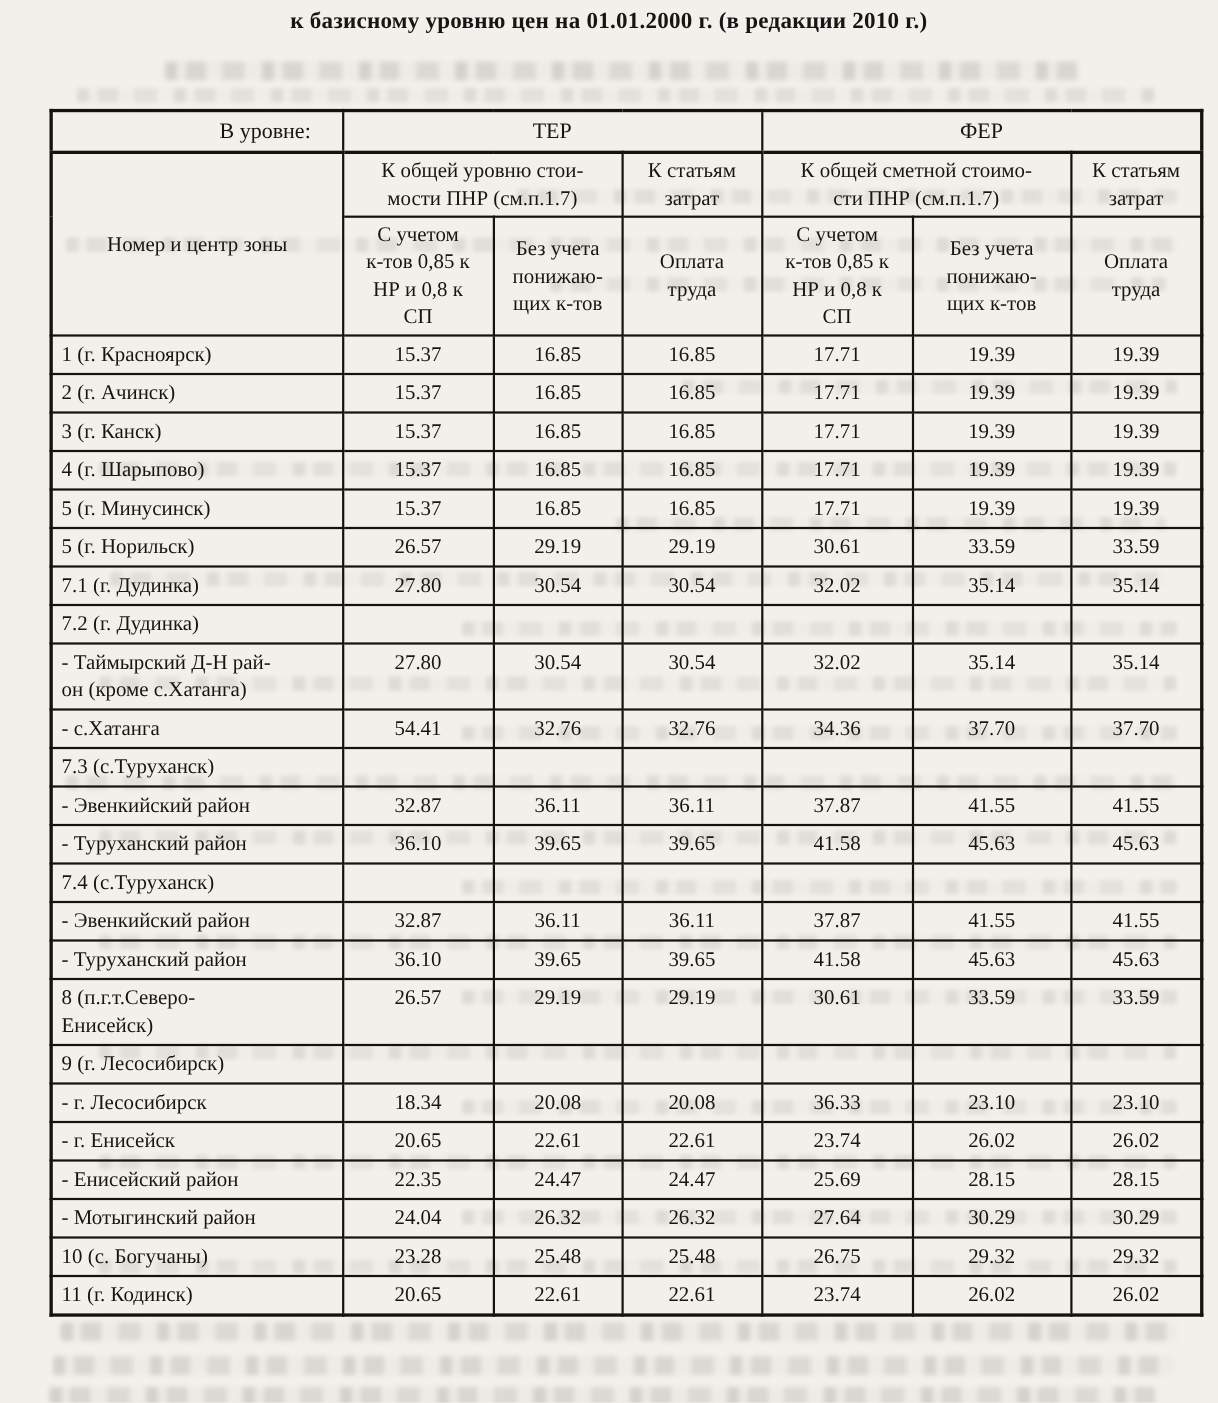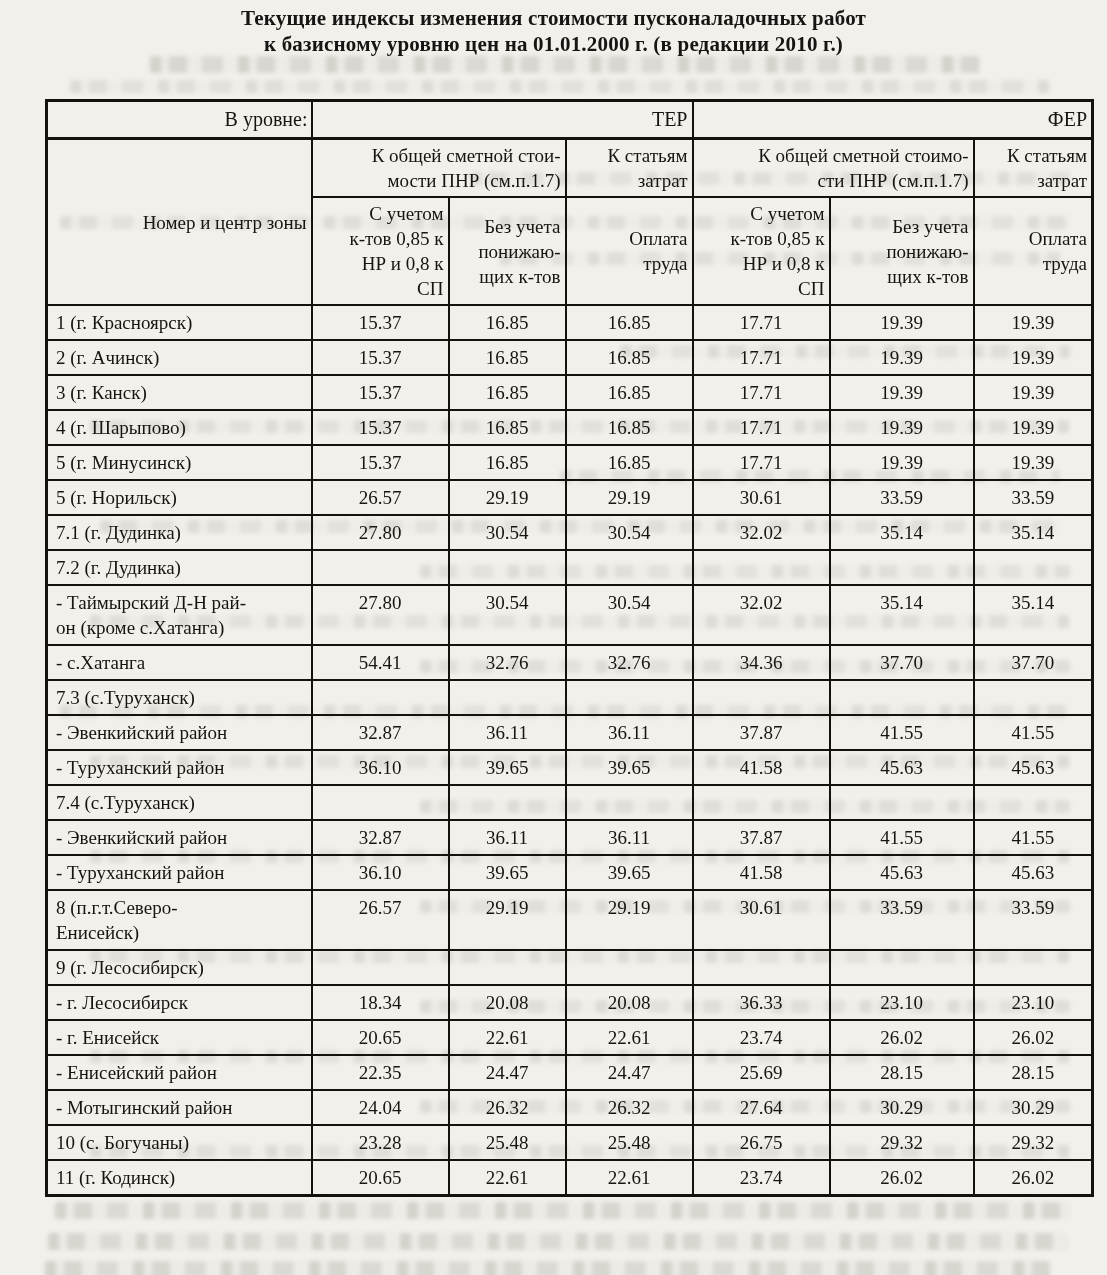--- a/index.html
+++ b/index.html
@@ -41,26 +41,26 @@
     background:transparent; z-index:2;
     border:3px solid #14110e;
   }
   .idx-table td {
     border:2px solid #14110e;
     font-size:19px;
     white-space:pre-line;
     overflow:hidden;
   }
   thead td {
-    text-align:right; vertical-align:middle;
+    text-align:center; vertical-align:middle;
     padding:3px 4px; line-height:25px;
   }
   tr.hdr-top { height:38px; }
   tr.hdr-top td { border-bottom-width:3px; font-size:20px; }
-  td.level-cell { text-align:right; padding-right:3px; }
+  td.level-cell { text-align:right; padding-right:28px; }
   tr.hdr-mid { height:58px; }
   tr.hdr-sub { height:104px; }
   tbody tr { height:35px;margin-left:36px; }
   tbody td { vertical-align:top; padding:4px 6px; line-height:25px; }
   td.zone-cell { text-align:left; padding-left:8px; }
   td.value-cell { text-align:center; }
 </style>
 </head>
 <body>
 
@@ -86,21 +86,20 @@
   <div class="bleed" style="top:950px; left:90px;  width:980px;"></div>
   <div class="bleed" style="top:1000px; left:420px; width:650px;"></div>
   <div class="bleed" style="top:1050px; left:90px; width:980px;"></div>
   <div class="bleed" style="top:1100px; left:420px; width:650px;"></div>
   <div class="bleed" style="top:1145px; left:90px; width:980px;"></div>
   <div class="bleed strong" style="top:1202px; left:55px; width:1015px;"></div>
   <div class="bleed strong" style="top:1233px; left:48px; width:1020px;"></div>
   <div class="bleed strong" style="top:1261px; left:45px; width:1005px;"></div>
 
   <div class="title">
-    <div>Текущие индексы изменения стоимости пусконаладочных работ</div>
     <div>к базисному уровню цен на 01.01.2000 г. (в редакции 2010 г.)</div>
   </div>
 
   <table class="idx-table">
     <colgroup>
       <col style="width:265px">
         <col style="width:137px">
         <col style="width:117px">
       <col style="width:127px">
         <col style="width:137px">
@@ -108,21 +107,21 @@
       <col style="width:119px">
     </colgroup>
     <thead>
       <tr class="hdr-top">
         <td class="level-cell">В уровне:</td>
         <td colspan="3">ТЕР</td>
         <td colspan="3">ФЕР</td>
       </tr>
       <tr class="hdr-mid">
         <td rowspan="2">Номер и центр зоны</td>
-        <td colspan="2">К общей сметной стои-
+        <td colspan="2">К общей уровню стои-
 мости ПНР (см.п.1.7)</td>
         <td>К  статьям
 затрат</td>
         <td colspan="2">К общей сметной стоимо-
 сти ПНР (см.п.1.7)</td>
         <td>К  статьям
 затрат</td>
       </tr>
       <tr class="hdr-sub">
         <td>С учетом

